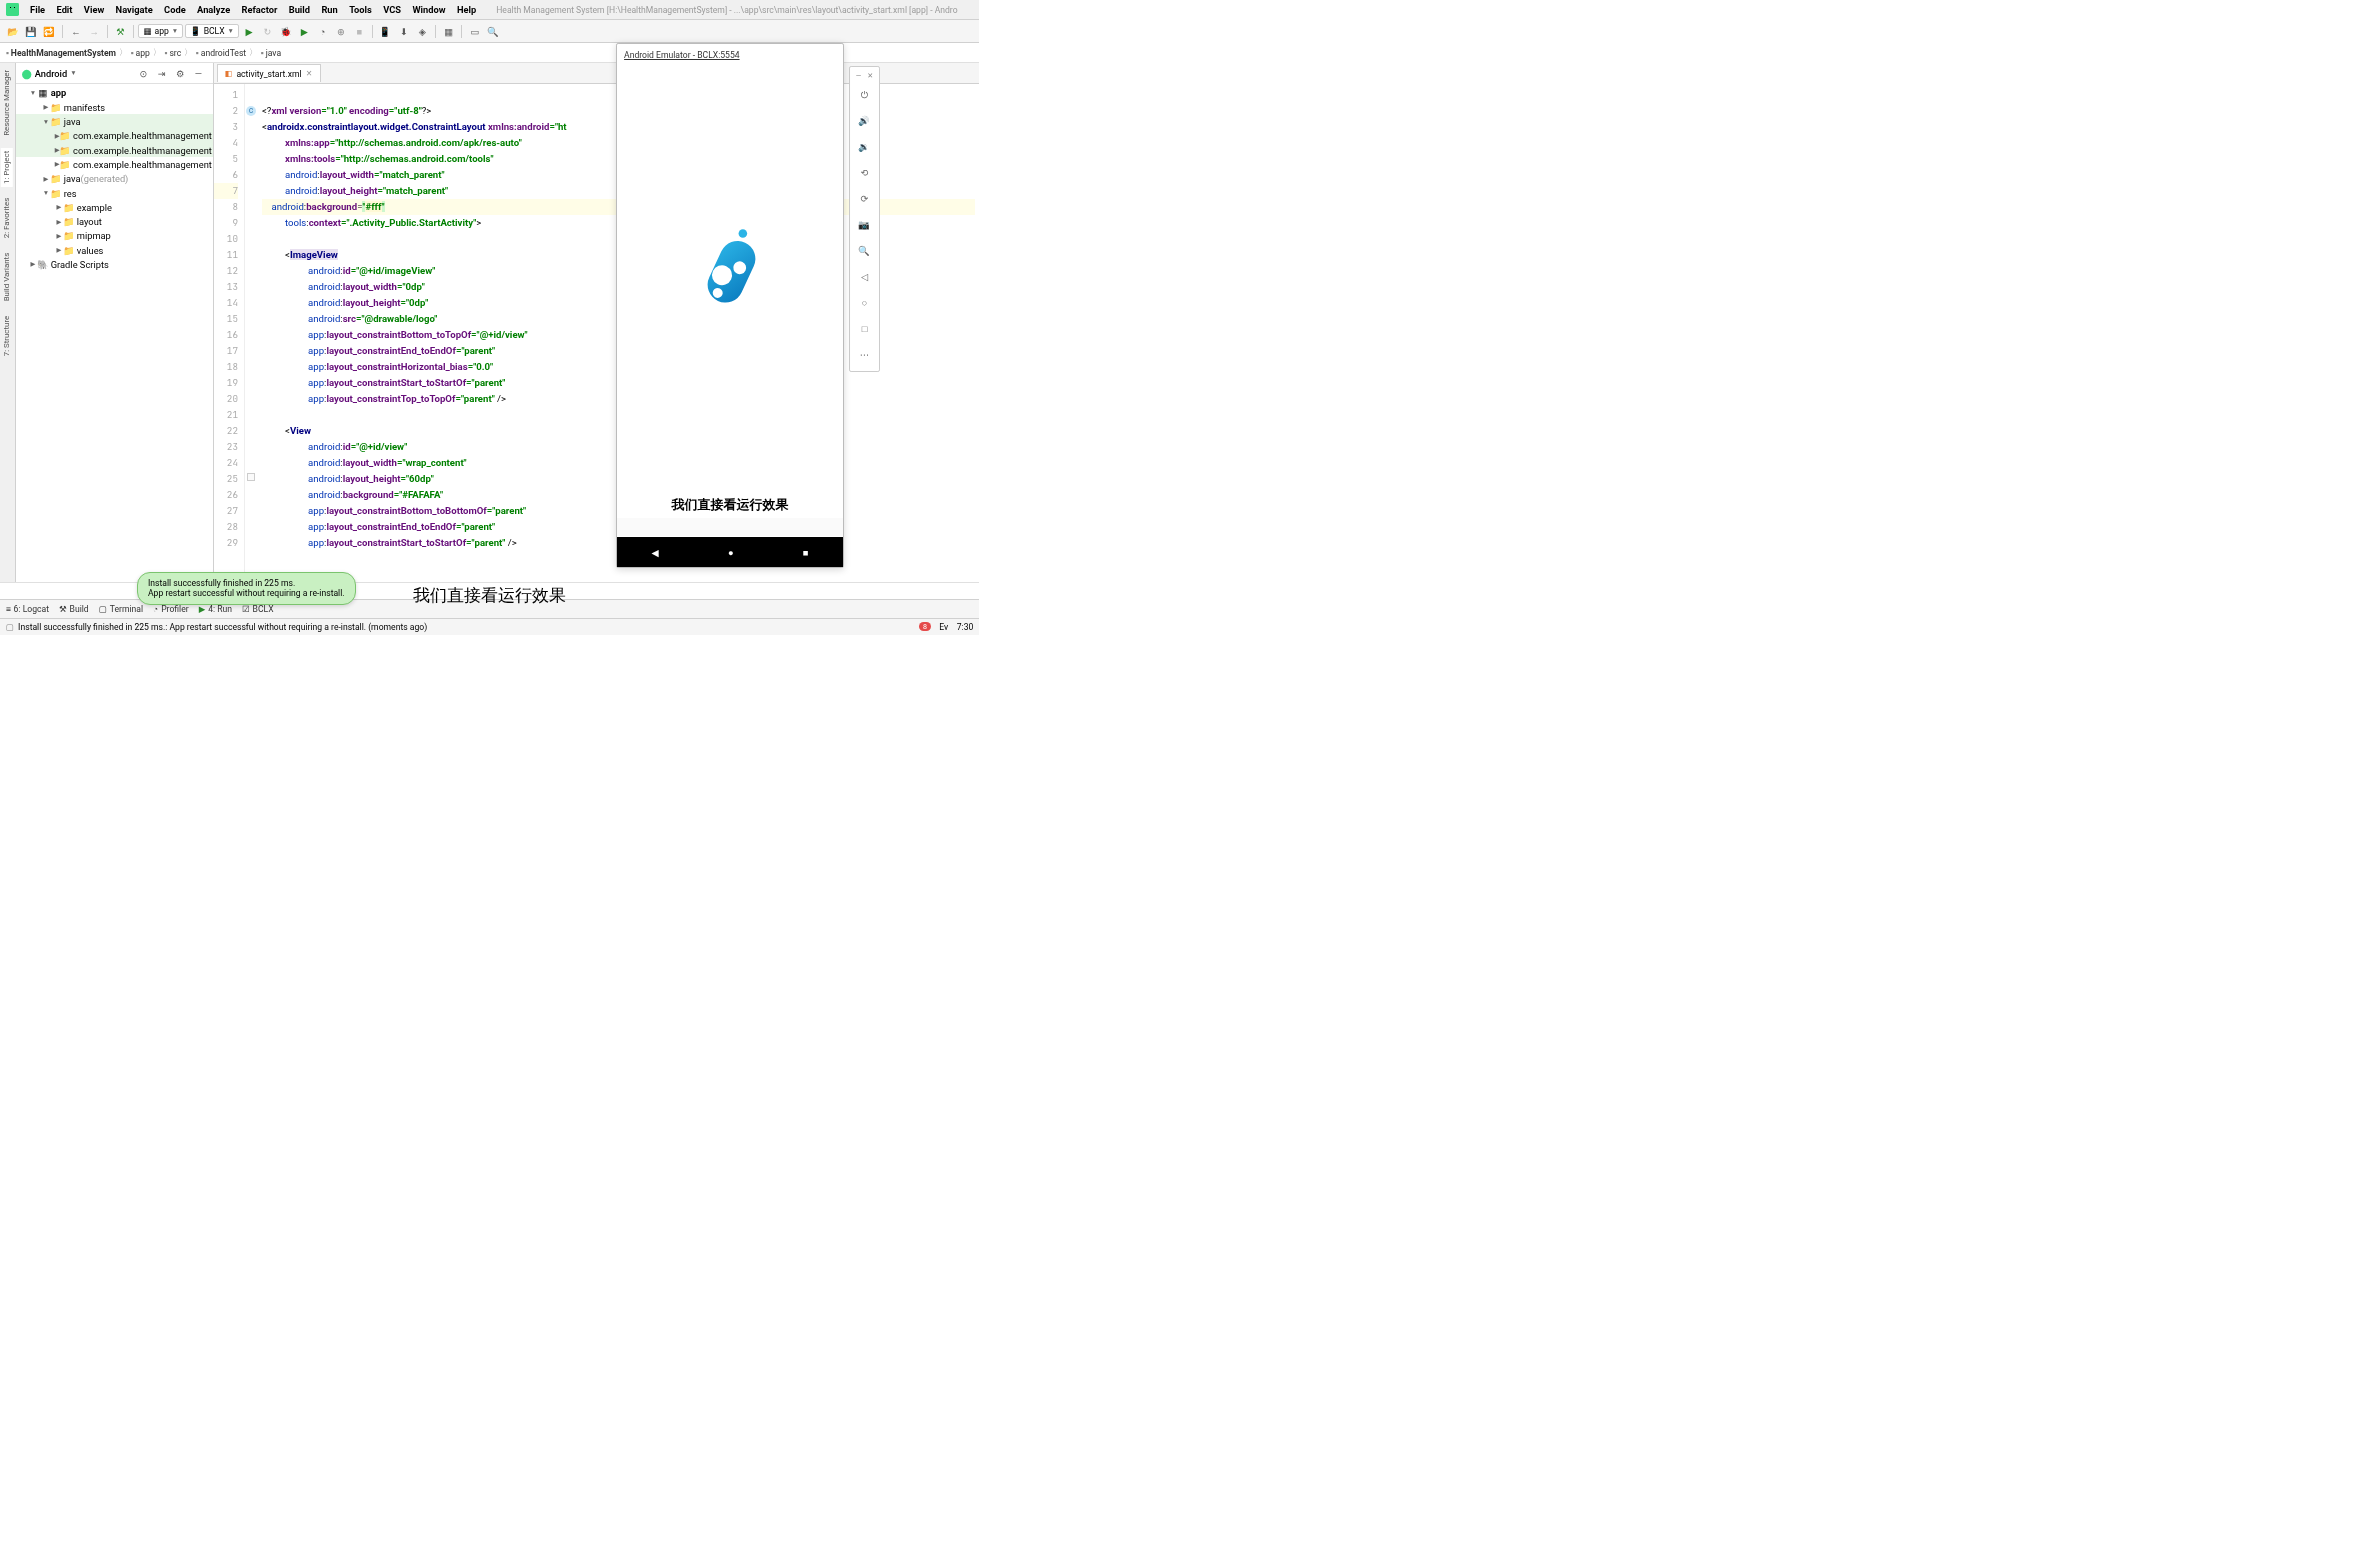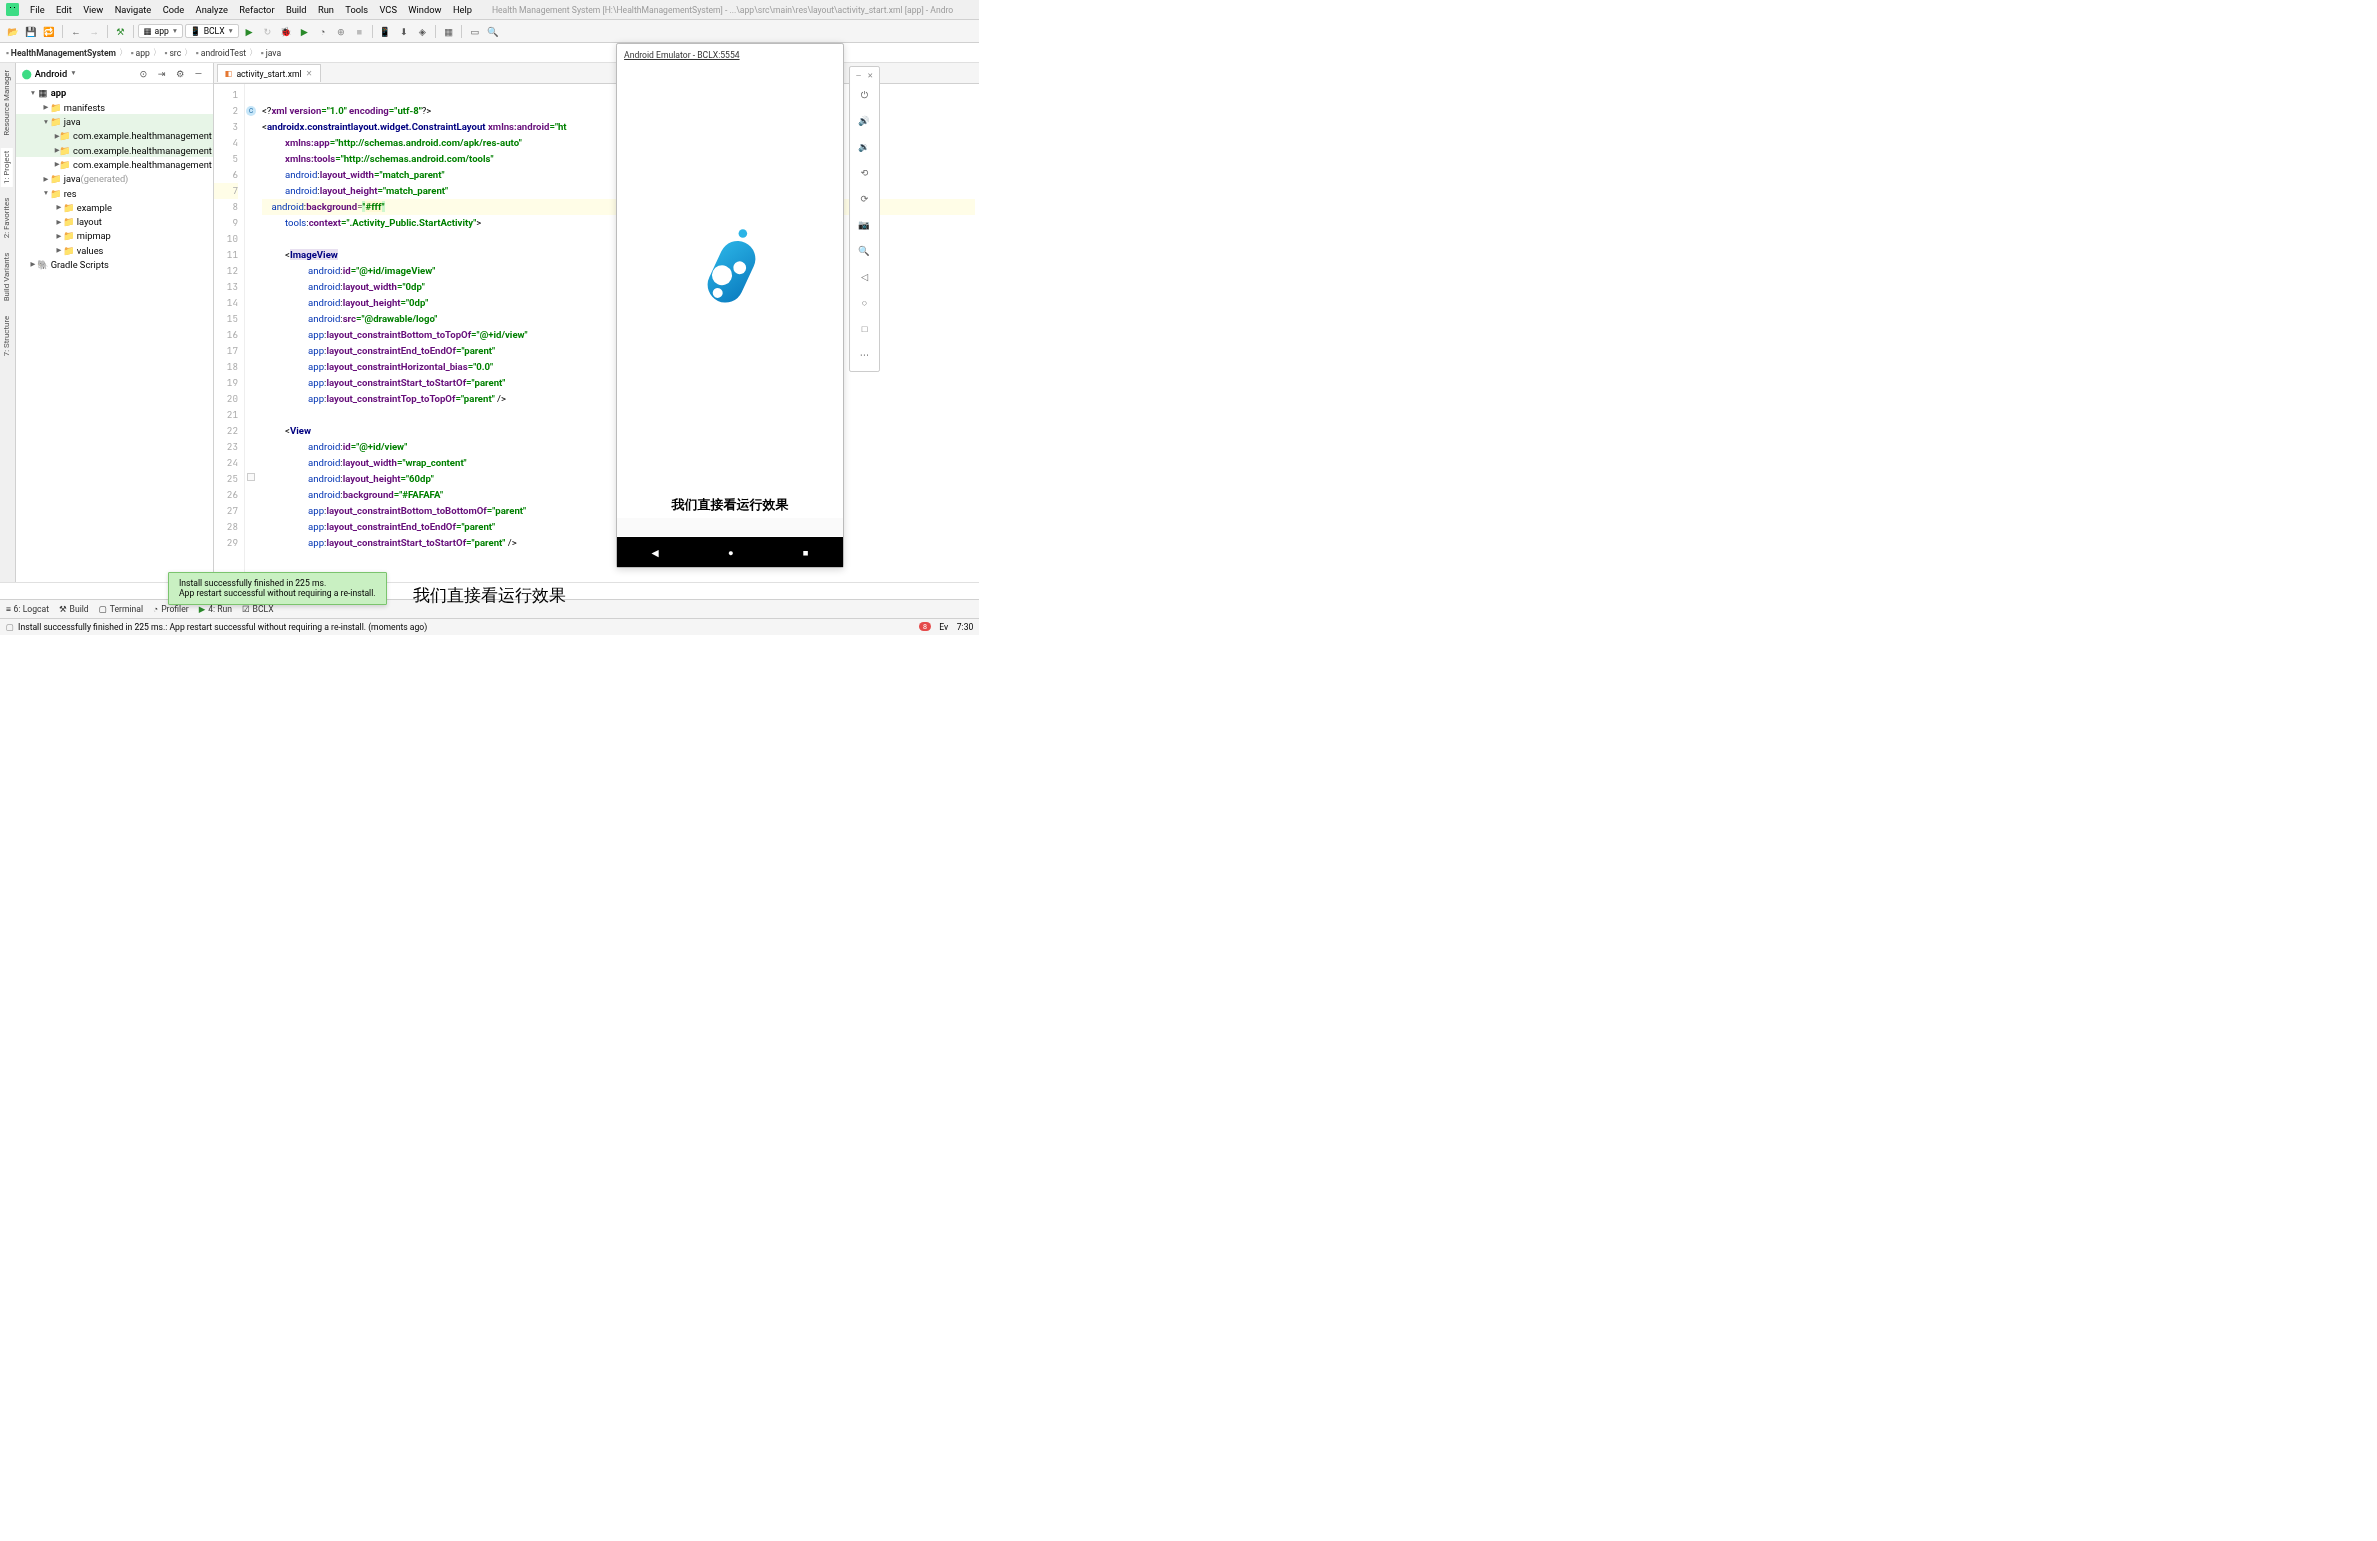--- a/index.html
+++ b/index.html
@@ -2,21 +2,21 @@
 <html style="font-size:11.4px"><head>
 <meta charset="utf-8">
 <style>
 * { margin: 0; padding: 0; box-sizing: border-box; font-family: -apple-system, "Segoe UI", Roboto, sans-serif; }
 body { background: #fff; font-size: 9.3px; color: #000; overflow: hidden; width: 979px; height: 635px; position: relative; }
 
 
 .menubar { height: 20px; display: flex; align-items: center; padding: 0 5.7px; background: #f0f0f0; border-bottom: 0.7px solid #d0d0d0; }
 .menubar .logo { width: 13px; height: 13px; background: #3ddc84; border-radius: 1.4px; margin-right: 5.7px; position: relative; }
 .menubar .logo::before { content:""; position:absolute; inset:2.1px; background: radial-gradient(circle at 30% 30%, #000 0.7px, transparent 0.7px), radial-gradient(circle at 70% 30%, #000 0.7px, transparent 0.7px); }
-.menuitem { padding: 2.9px 5.7px; cursor: pointer; font-size: 9.3px; }
+.menuitem { padding: 2.9px 5.7px; cursor: pointer; font-size: 9.3px; font-weight: bold; }
 .title-path { margin-left: 14.3px; color: #9b9b9b; font-size: 8.6px; white-space: nowrap; overflow: hidden; }
 
 
 .toolbar { height: 23px; display: flex; align-items: center; padding: 0 4.3px; background: #f5f5f5; border-bottom: 0.7px solid #d0d0d0; gap: 1.4px; }
 .tbtn { width: 17px; height: 17px; display: flex; align-items: center; justify-content: center; cursor: pointer; border-radius: 1.4px; color:#595959;}
 .tsep { width: 0.7px; height: 13px; background: #ccc; margin: 0 2.9px; }
 .dropdown { display: flex; align-items: center; border: 0.7px solid #ccc; border-radius: 2.1px; padding: 1.4px 4.3px; background: #fff; cursor: pointer; font-size: 8.6px; gap:2.9px; }
 .dropdown .tri { font-size: 6.4px; color: #666; }
 
 
@@ -76,21 +76,21 @@
 
 
 .breadcrumb-bottom { height:17px; display:flex; align-items:center; padding:0 8.6px; color:#888; font-size:8.6px; border-top:0.7px solid #e0e0e0; }
 .tool-windows { height:18.6px; display:flex; align-items:center; padding:0 5.7px; gap:10px; font-size:8.6px; border-top:0.7px solid #d0d0d0; background:#f5f5f5;}
 .tool-windows .tw { display:flex; align-items:center; gap:2.9px; cursor:pointer; color:#333; }
 .statusbar { height:17px; display:flex; align-items:center; padding:0 5.7px; font-size:8.6px; border-top:0.7px solid #d0d0d0; background:#f5f5f5; }
 .statusbar .right { margin-left:auto; display:flex; gap:8.6px; align-items:center; }
 .ev-badge { background:#e54b4b; color:#fff; border-radius:5.7px; padding:0 3.6px; font-size:7.1px; }
 
 
-.toast { position:absolute; left:168px; bottom:30px; background:#c9f0c2; border:0.7px solid #7bc46e; border-radius:1px; padding:5.7px 10px; font-size:8.6px; z-index:60; box-shadow:0 1.4px 4.3px rgba(0,0,0,0.15);}
+.toast { position:absolute; left:137px; bottom:30px; background:#c9f0c2; border:0.7px solid #7bc46e; border-radius:13px; padding:5.7px 10px; font-size:8.6px; z-index:60; box-shadow:0 1.4px 4.3px rgba(0,0,0,0.15);}
 
 
 .subtitle { position:absolute; left:50%; bottom:28.5px; transform:translateX(-50%); font-size:17px; color:#000; z-index:70; font-weight:500; }
 </style>
 </head>
 <body>
 
 <div class="menubar">
   <div class="logo"></div>
   <div class="menuitem"><span>File</span></div>

